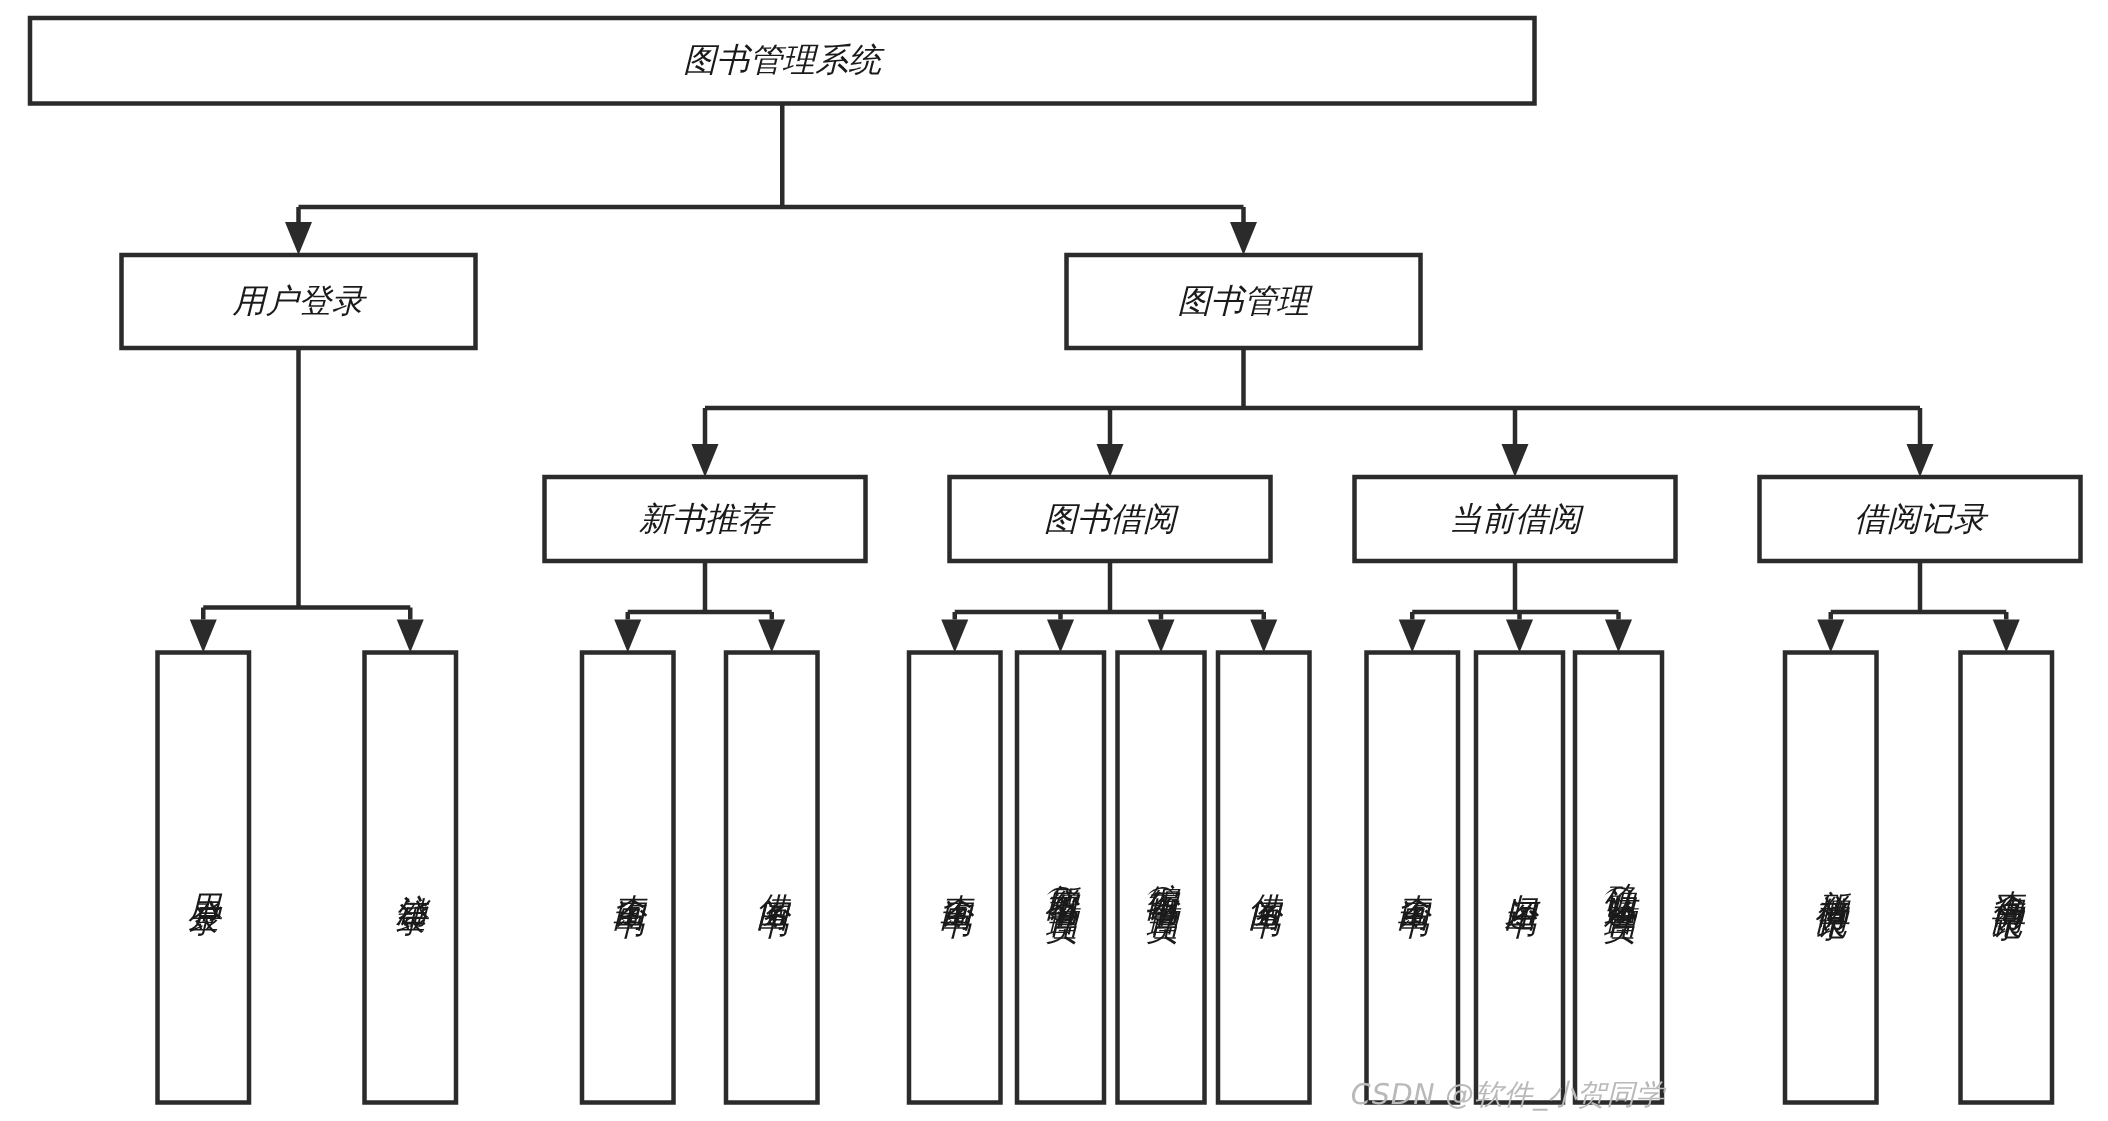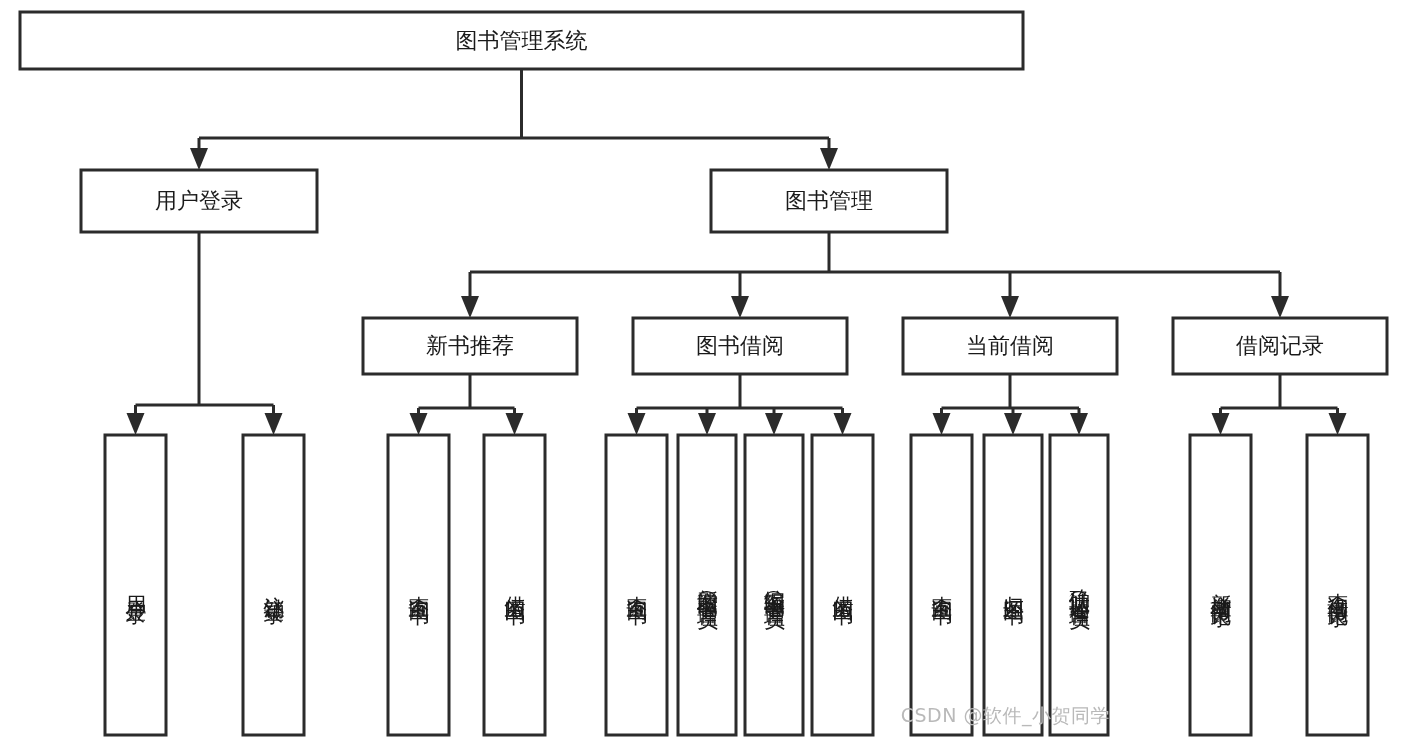--- a/index.html
+++ b/index.html
@@ -11,20 +11,21 @@
     width: 1405px;
     height: 747px;
     font-family: "DejaVu Sans", "Liberation Sans", sans-serif;
     overflow: hidden;
     position: relative;
   }
   #diagram-root {
     position: relative;
     width: 1122px;
     height: 747px;
+    font-style: italic;
   }
   svg.diagram-canvas {
     position: absolute;
     left: 0;
     top: 0;
     width: 1405px;
     height: 747px;
   }
   .node-box {
     fill: #ffffff;
@@ -59,21 +60,21 @@
     display: flex;
     align-items: center;
     justify-content: center;
     text-align: center;
     white-space: pre;
     pointer-events: none;
   }
   .watermark {
     position: absolute;
     right: 12px;
-    bottom: 18px;
+    bottom: 4px;
     font-family: "DejaVu Sans", "Liberation Sans", sans-serif;
     font-size: 19px;
     color: #b9b9b9;
     white-space: nowrap;
     letter-spacing: 0.5px;
   }
 </style>
 </head>
 <body>
 

